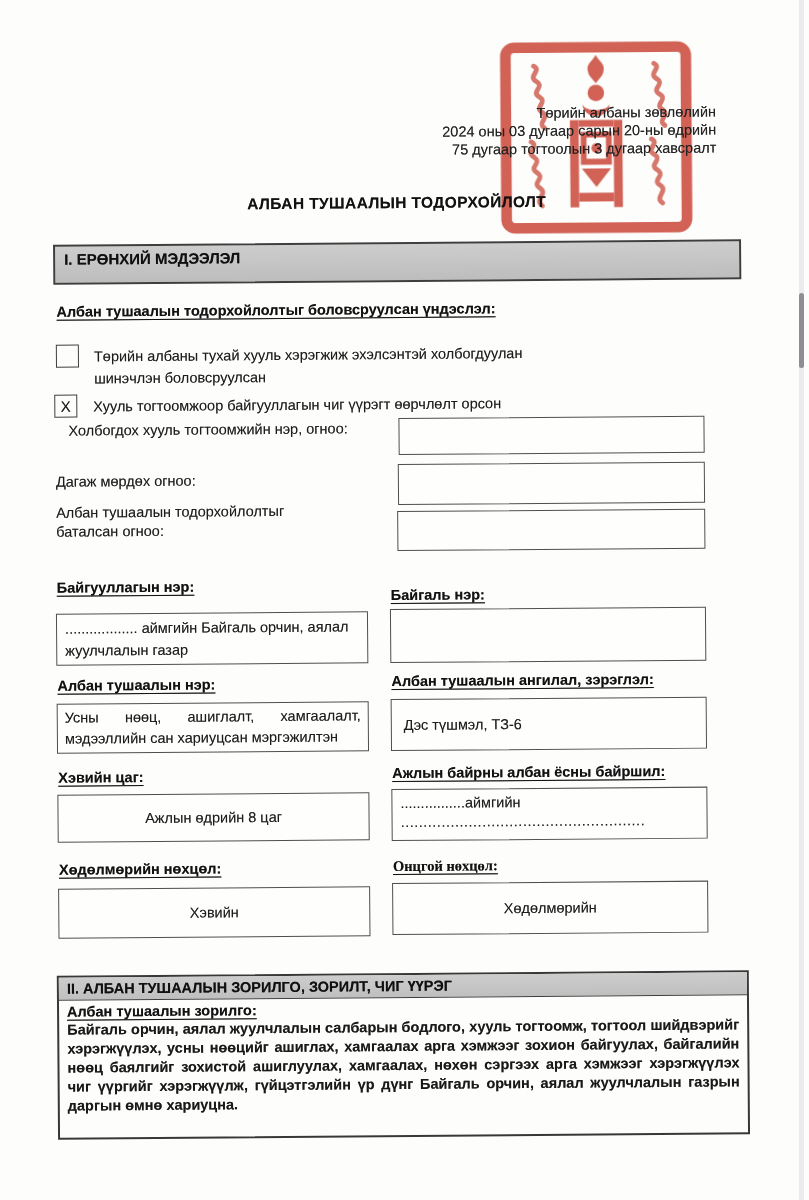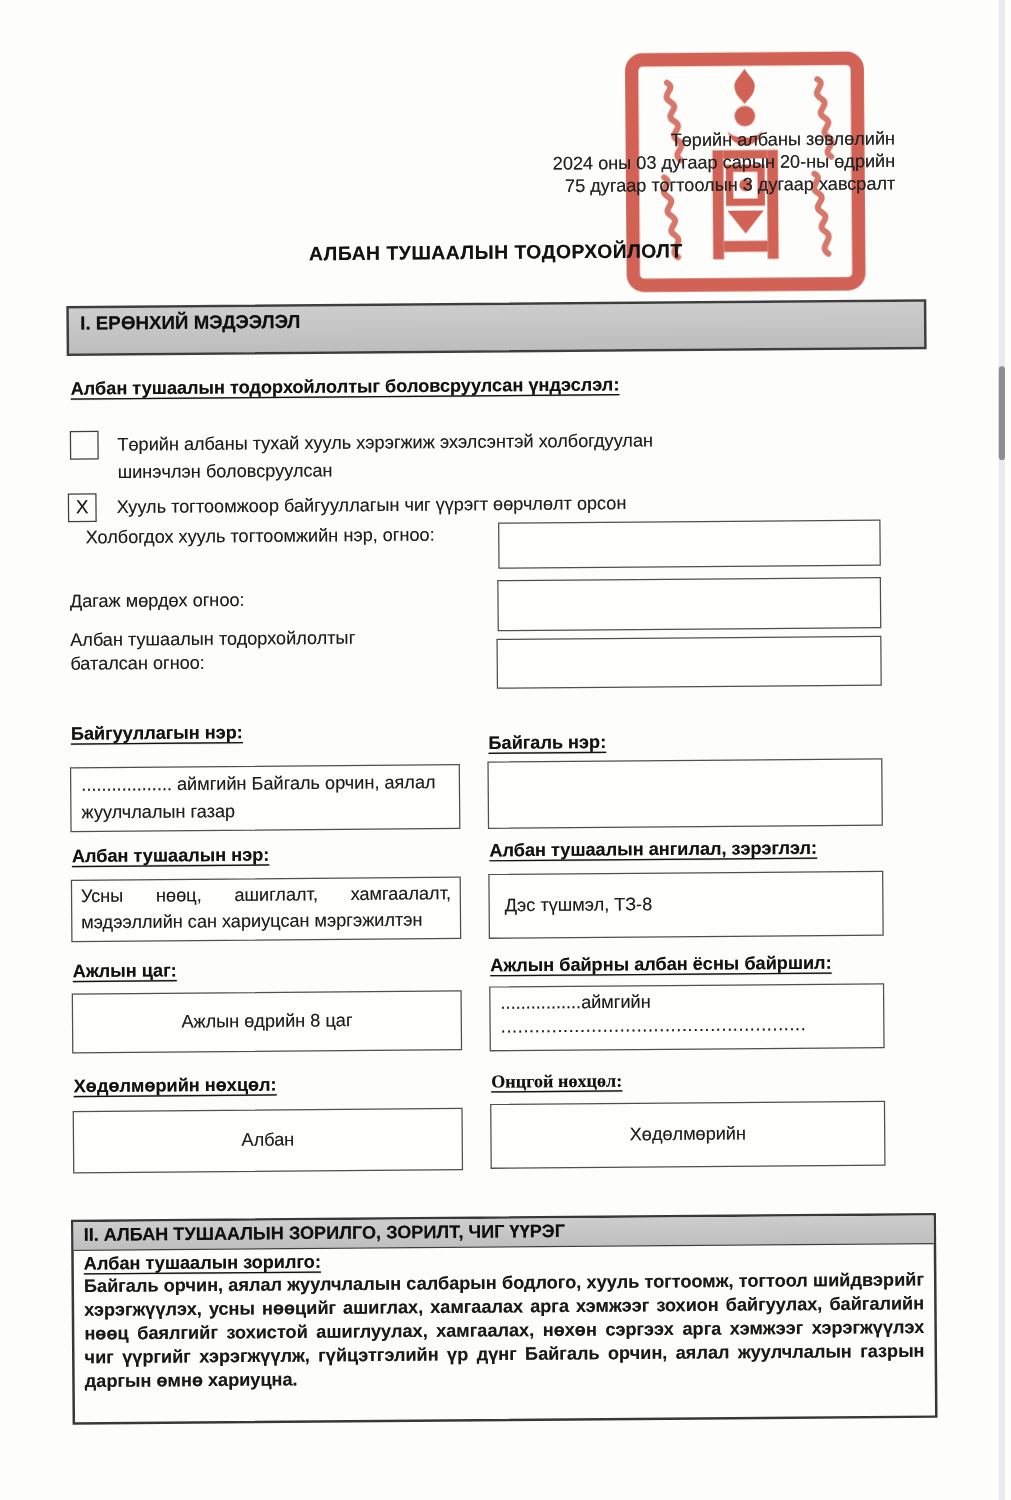--- a/index.html
+++ b/index.html
@@ -112,37 +112,37 @@
     <div class="abs fbox" style="left:390px;top:609px;width:316px;height:54px;">
       <span class="txt"></span>
     </div>
 
     <div class="abs lbl-u" style="left:57px;top:675px;">Албан тушаалын нэр:</div>
     <div class="abs lbl-u" style="left:391px;top:673px;">Албан тушаалын ангилал, зэрэглэл:</div>
     <div class="abs fbox" style="left:56px;top:701px;width:312px;height:50px;padding:3px 7px;">
       <div class="txt justify" style="line-height:21px;">Усны нөөц, ашиглалт, хамгаалалт, мэдээллийн сан хариуцсан мэргэжилтэн</div>
     </div>
     <div class="abs fbox" style="left:390px;top:699px;width:316px;height:52px;display:flex;align-items:center;padding-left:12px;">
-      <span class="txt">Дэс түшмэл, ТЗ-8</span>
+      <span class="txt">Дэс түшмэл, ТЗ-6</span>
     </div>
 
-    <div class="abs lbl-u" style="left:57px;top:767px;">Ажлын цаг:</div>
+    <div class="abs lbl-u" style="left:57px;top:767px;">Хэвийн цаг:</div>
     <div class="abs lbl-u" style="left:391px;top:765px;">Ажлын байрны албан ёсны байршил:</div>
     <div class="abs fbox center" style="left:56px;top:792px;width:312px;height:48px;">
       <span class="txt">Ажлын өдрийн 8 цаг</span>
     </div>
     <div class="abs fbox" style="left:390px;top:789px;width:316px;height:52px;padding:4px 8px;">
       <div class="txt">................аймгийн</div>
       <div class="txt dots" style="width:296px;">......................................................</div>
     </div>
 
     <div class="abs lbl-u" style="left:57px;top:859px;">Хөдөлмөрийн нөхцөл:</div>
     <div class="abs lbl-u" style="left:391px;top:858px;font-family:Liberation Serif, serif;">Онцгой нөхцөл:</div>
     <div class="abs fbox center" style="left:56px;top:886px;width:312px;height:50px;">
-      <span class="txt">Албан</span>
+      <span class="txt">Хэвийн</span>
     </div>
     <div class="abs fbox center" style="left:390px;top:883px;width:316px;height:52px;">
       <span class="txt">Хөдөлмөрийн</span>
     </div>
 
     <div class="abs sec2" style="left:54px;top:973px;width:692px;height:164px;">
       <div class="sec2-bar">II. АЛБАН ТУШААЛЫН ЗОРИЛГО, ЗОРИЛТ, ЧИГ ҮҮРЭГ</div>
       <div class="sec2-body">
         <span class="lbl-u purpose-lbl">Албан тушаалын зорилго:</span>
         <div class="txt justify" style="font-weight:bold;font-size:14.5px;line-height:19px;color:#191919;">Байгаль орчин, аялал жуулчлалын салбарын бодлого, хууль тогтоомж, тогтоол шийдвэрийг хэрэгжүүлэх, усны нөөцийг ашиглах, хамгаалах арга хэмжээг зохион байгуулах, байгалийн нөөц баялгийг зохистой ашиглуулах, хамгаалах, нөхөн сэргээх арга хэмжээг хэрэгжүүлэх чиг үүргийг хэрэгжүүлж, гүйцэтгэлийн үр дүнг Байгаль орчин, аялал жуулчлалын газрын даргын өмнө хариуцна.</div>

